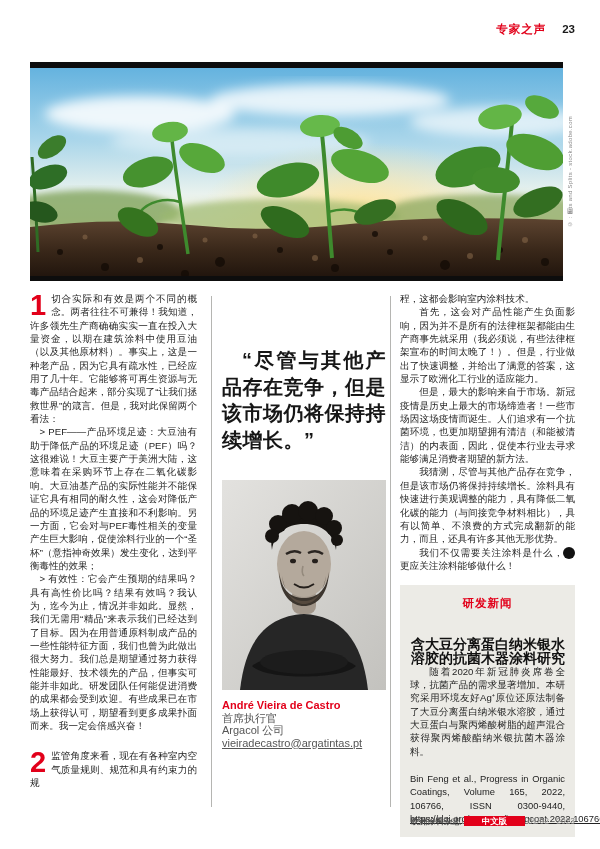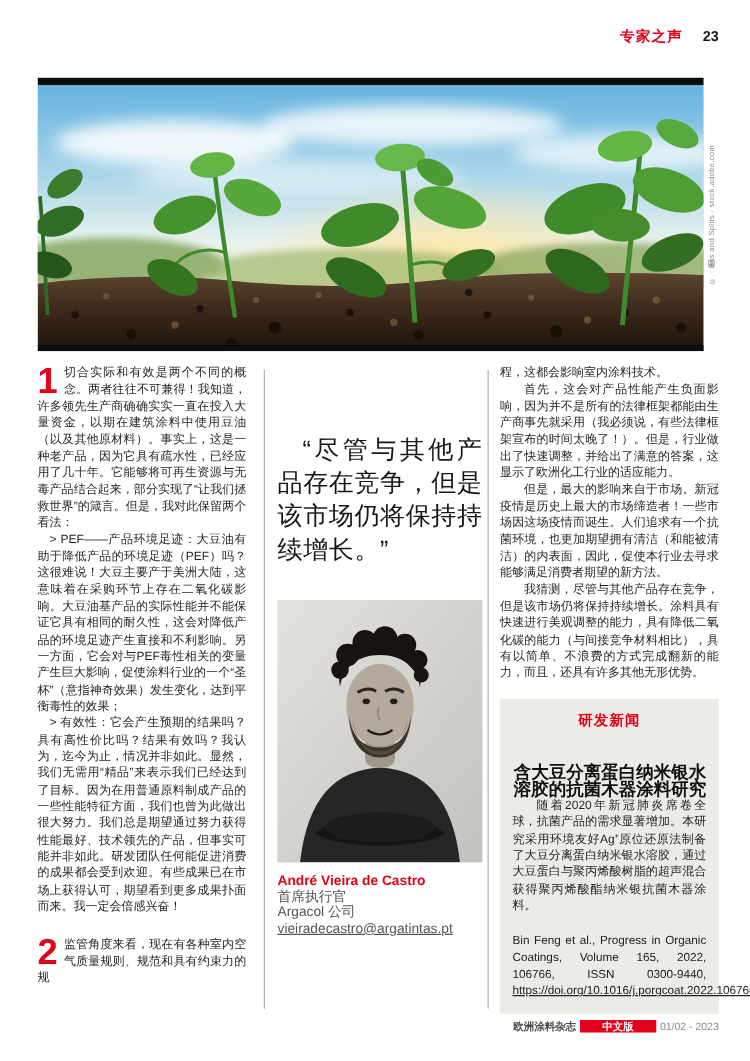--- a/index.html
+++ b/index.html
@@ -27,21 +27,21 @@
   .vrule.left  { left:211px; }
   .vrule.right { left:390px; }
 
   .para { text-indent:2em; }
   .para.flush { text-indent:0; }
   .para.item  { text-indent:1em; }
   .para.gap-top { margin-top:17px; }
   .dropcap { float:left; color:#e2001a; font-weight:bold; font-size:29px; line-height:25px; margin:1px 5px 0 0; }
 
   
-  .quote { margin-top:55px; font-weight:normal; font-size:20px; line-height:26.5px; color:#161616;
+  .quote { margin-top:55px; font-weight:bold; font-size:20px; line-height:26.5px; color:#161616;
            text-align:justify; text-indent:1em; letter-spacing:.5px; }
 
   
   .portrait { margin-top:27px; width:164px; height:210px; overflow:hidden; background:#d8d7d3; }
   .caption { margin-top:9px; font-size:11px; line-height:12.5px; color:#555; }
   .caption .name { color:#e2001a; font-weight:bold; }
   .caption .email { text-decoration:underline; color:#555; cursor:pointer; }
 
   
   .endmark { float:right; width:12px; height:12px; border-radius:50%; background:#111; color:#fff;
@@ -234,20 +234,21 @@
       <div>Argacol 公司</div>
       <div class="email">vieiradecastro@argatintas.pt</div>
     </div>
   </div>
 
   <div class="col col3">
     <p class="para flush">程，这都会影响室内涂料技术。</p>
     <p class="para">首先，这会对产品性能产生负面影响，因为并不是所有的法律框架都能由生产商事先就采用（我必须说，有些法律框架宣布的时间太晚了！）。但是，行业做出了快速调整，并给出了满意的答案，这显示了欧洲化工行业的适应能力。</p>
     <p class="para">但是，最大的影响来自于市场。新冠疫情是历史上最大的市场缔造者！一些市场因这场疫情而诞生。人们追求有一个抗菌环境，也更加期望拥有清洁（和能被清洁）的内表面，因此，促使本行业去寻求能够满足消费者期望的新方法。</p>
     <p class="para">我猜测，尽管与其他产品存在竞争，但是该市场仍将保持持续增长。涂料具有快速进行美观调整的能力，具有降低二氧化碳的能力（与间接竞争材料相比），具有以简单、不浪费的方式完成翻新的能力，而且，还具有许多其他无形优势。</p>
+    <p class="para"><span class="endmark">❮</span><span>我们不仅需要关注涂料是什么，更应关注涂料能够做什么！</span></p>
 
     <div class="newsbox">
       <div class="nb-heading">研发新闻</div>
       <div class="nb-title">含大豆分离蛋白纳米银水溶胶的抗菌木器涂料研究</div>
       <div class="nb-body">随着2020年新冠肺炎席卷全球，抗菌产品的需求显著增加。本研究采用环境友好Ag⁺原位还原法制备了大豆分离蛋白纳米银水溶胶，通过大豆蛋白与聚丙烯酸树脂的超声混合获得聚丙烯酸酯纳米银抗菌木器涂料。</div>
       <div class="nb-cite"><span>Bin Feng et al., Progress in Organic Coatings, Volume 165, 2022, 106766, ISSN 0300-9440, </span><span class="nb-doi">https://doi.org/10.1016/j.porgcoat.2022.106766</span></div>
     </div>
   </div>
 
   <div class="footer">

